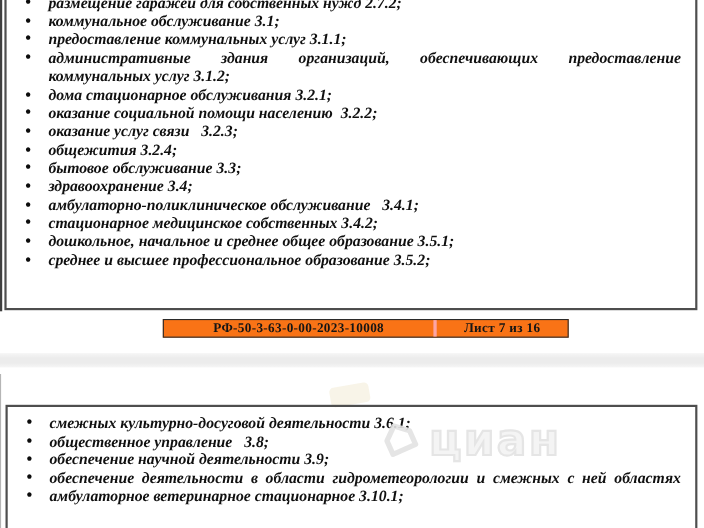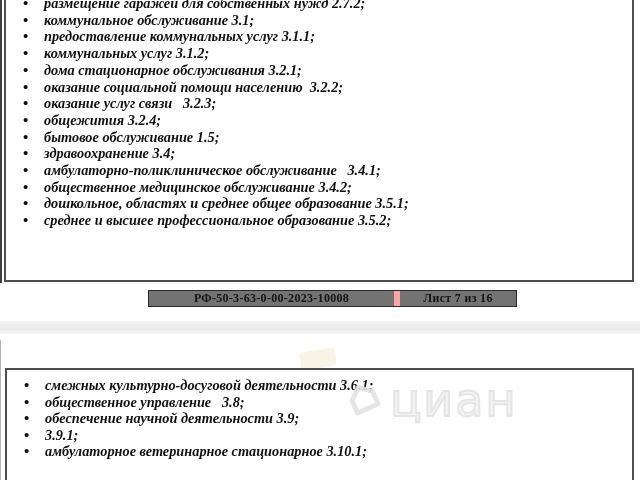--- a/index.html
+++ b/index.html
@@ -22,36 +22,36 @@
       font-weight:bold;font-style:italic;font-size:14.3px;}
   .box2 .li{line-height:16.6px;}
   .bullet{flex:none;width:21px;font-style:normal;font-size:15px;line-height:inherit;
           transform:translateY(-0.5px);color:#0c0c0c;}
   .li-text{flex:1;min-width:0;text-align:left;}
   .line{display:block;}
   .just{text-align:justify;text-align-last:justify;}
 
   
   .footer-table{position:absolute;left:148px;top:290px;width:369px;height:17px;
-      display:flex;border:1px solid #2b2b2b;box-sizing:border-box;background:#737373;z-index:2;}
+      display:flex;border:1px solid #2b2b2b;box-sizing:border-box;background:#f97316;z-index:2;}
   .footer-table .cell{display:flex;align-items:center;justify-content:center;
       font-weight:bold;font-size:12px;letter-spacing:.3px;color:#151515;}
   .c1{width:245px;box-sizing:border-box;}
-  .c2{flex:1;border-left:6px solid #fca5a5;box-sizing:border-box;}
+  .c2{flex:1;border-left:3px solid #fca5a5;box-sizing:border-box;}
 
   
   .page-gap{position:absolute;left:0;top:321px;width:640px;height:13px;
       background:linear-gradient(#f6f6f6,#ececec 35%,#ececec 70%,#f6f6f6);z-index:1;}
 
   
   .watermark{position:absolute;left:346px;top:380px;display:flex;align-items:center;gap:8px;z-index:3;
       pointer-events:none;opacity:.9;}
   .wm-house{transform:rotate(-24deg);}
-  .wm-text{font-family:"DejaVu Sans","Liberation Sans",sans-serif;font-weight:normal;
-      font-size:46px;line-height:40px;color:#f3f3f3;-webkit-text-stroke:2px #e3e3e3;letter-spacing:2px;}
+  .wm-text{font-family:"DejaVu Sans","Liberation Sans",sans-serif;font-weight:bold;
+      font-size:40px;line-height:40px;color:#f3f3f3;-webkit-text-stroke:2px #e3e3e3;letter-spacing:2px;}
   .wm-accent{position:absolute;left:300px;top:350px;width:36px;height:18px;background:#f7f2e4;
       border-radius:4px;transform:rotate(-10deg);opacity:.85;z-index:1;}
 
   
   .list{position:relative;z-index:4;}
 </style>
 </head>
 <body>
 
 <div class="screen">
@@ -80,20 +80,21 @@
           <span class="bullet">•</span>
           <span class="li-text">коммунальное обслуживание 3.1;</span>
         </div>
         <div class="li">
           <span class="bullet">•</span>
           <span class="li-text">предоставление коммунальных услуг 3.1.1;</span>
         </div>
         <div class="li">
           <span class="bullet">•</span>
           <span class="li-text">
+            <span class="line just">административные здания организаций, обеспечивающих предоставление</span>
             <span class="line">коммунальных услуг 3.1.2;</span>
           </span>
         </div>
         <div class="li">
           <span class="bullet">•</span>
           <span class="li-text">дома стационарное обслуживания 3.2.1;</span>
         </div>
         <div class="li">
           <span class="bullet">•</span>
           <span class="li-text">оказание социальной помощи населению&nbsp; 3.2.2;</span>
@@ -101,37 +102,37 @@
         <div class="li">
           <span class="bullet">•</span>
           <span class="li-text">оказание услуг связи &nbsp;&nbsp;3.2.3;</span>
         </div>
         <div class="li">
           <span class="bullet">•</span>
           <span class="li-text">общежития 3.2.4;</span>
         </div>
         <div class="li">
           <span class="bullet">•</span>
-          <span class="li-text">бытовое обслуживание 1.5;</span>
+          <span class="li-text">бытовое обслуживание 3.3;</span>
         </div>
         <div class="li">
           <span class="bullet">•</span>
           <span class="li-text">здравоохранение 3.4;</span>
         </div>
         <div class="li">
           <span class="bullet">•</span>
           <span class="li-text">амбулаторно-поликлиническое обслуживание &nbsp;&nbsp;3.4.1;</span>
         </div>
         <div class="li">
           <span class="bullet">•</span>
-          <span class="li-text">общественное медицинское обслуживание 3.4.2;</span>
+          <span class="li-text">стационарное медицинское собственных 3.4.2;</span>
         </div>
         <div class="li">
           <span class="bullet">•</span>
-          <span class="li-text">дошкольное, областях и среднее общее образование 3.5.1;</span>
+          <span class="li-text">дошкольное, начальное и среднее общее образование 3.5.1;</span>
         </div>
         <div class="li">
           <span class="bullet">•</span>
           <span class="li-text">среднее и высшее профессиональное образование 3.5.2;</span>
         </div>
       </div>
   </div>
 
   <div class="footer-table">
     <div class="cell c1">РФ-50-3-63-0-00-2023-10008</div>
@@ -150,21 +151,21 @@
           <span class="bullet">•</span>
           <span class="li-text">общественное управление &nbsp;&nbsp;3.8;</span>
         </div>
         <div class="li">
           <span class="bullet">•</span>
           <span class="li-text">обеспечение научной деятельности 3.9;</span>
         </div>
         <div class="li">
           <span class="bullet">•</span>
           <span class="li-text">
-            <span class="line">3.9.1;</span>
+            <span class="line just">обеспечение деятельности в области гидрометеорологии и смежных с ней областях</span>
           </span>
         </div>
         <div class="li">
           <span class="bullet">•</span>
           <span class="li-text">амбулаторное ветеринарное стационарное 3.10.1;</span>
         </div>
       </div>
   </div>
 
 </div>

